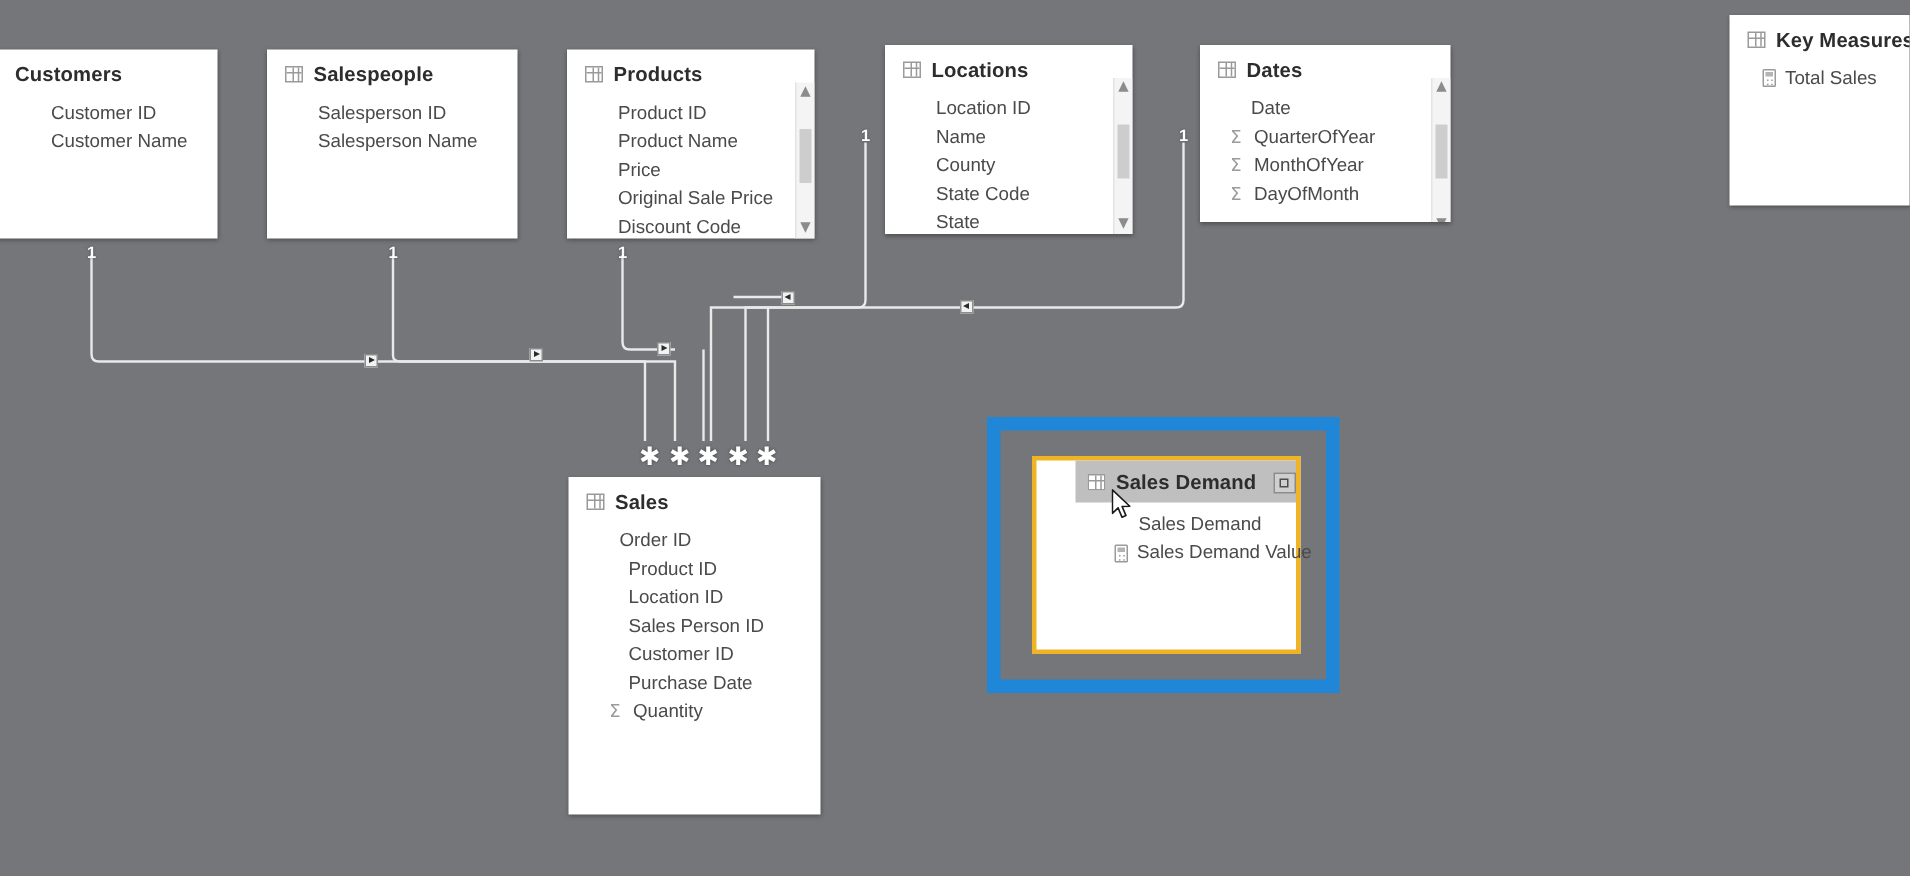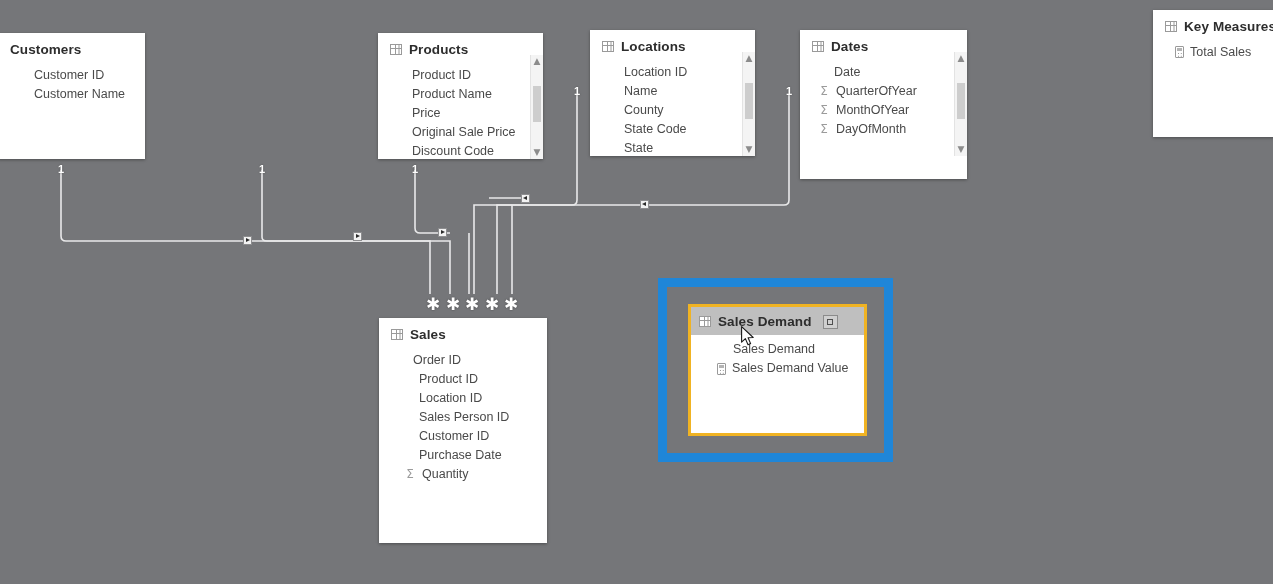--- a/index.html
+++ b/index.html
@@ -178,20 +178,34 @@
           <span class="ico-none"></span>
           <span class="lbl">Customer ID</span>
         </div>
       <div class="field">
           <span class="ico-none"></span>
           <span class="lbl">Customer Name</span>
         </div>
     </div>
   </div>
 
+  <div class="tbl" style="left:178px;top:33px;width:167px;height:126px;">
+    <div class="tbl-head">
+      <span class="ico-table"></span>
+      <span class="tbl-title">Salespeople</span>
+    </div>
+    <div class="fields">
+      <div class="field indent">
+          <span class="lbl">Salesperson ID</span>
+        </div>
+      <div class="field indent">
+          <span class="lbl">Salesperson Name</span>
+        </div>
+    </div>
+  </div>
 
   <div class="tbl" style="left:378px;top:33px;width:165px;height:126px;">
     <div class="tbl-head">
       <span class="ico-table"></span>
       <span class="tbl-title">Products</span>
     </div>
     <div class="fields">
       <div class="field indent">
           <span class="lbl">Product ID</span>
         </div>
@@ -237,21 +251,21 @@
           <span class="lbl">State</span>
         </div>
     </div>
     <div class="sbar" style="top:22px;height:104px;">
       <div class="sb-up">▲</div>
       <div class="sb-thumb" style="top:31px;height:36px;"></div>
       <div class="sb-dn">▼</div>
     </div>
   </div>
 
-  <div class="tbl" style="left:800px;top:30px;width:167px;height:149px;">
+  <div class="tbl" style="left:800px;top:30px;width:167px;height:118px;">
     <div class="tbl-head">
       <span class="ico-table"></span>
       <span class="tbl-title">Dates</span>
     </div>
     <div class="fields">
       <div class="field indent">
           <span class="lbl">Date</span>
         </div>
       <div class="field" style="padding-left:18px;">
           <span class="ico-sigma">Σ</span>
@@ -312,21 +326,21 @@
         </div>
       <div class="field" style="padding-left:25px;">
           <span class="ico-sigma">Σ</span>
           <span class="lbl">Quantity</span>
         </div>
     </div>
   </div>
 
   <div id="hl-blue" style="left:658px;top:278px;width:235px;height:184px;"></div>
 
-  <div id="hl-gold" style="left:688px;top:304px;width:179px;height:132px;">
+  <div id="hl-gold" style="left:688px;top:304px;width:179px;height:132px;padding-left:26px;">
     <div class="tbl-head selected" style="padding:7px 6px 6px 8px;">
       <span class="ico-table"></span>
       <span class="tbl-title">Sales Demand</span>
       <span class="hdr-btn"></span>
     </div>
     <div class="fields" style="padding-top:4px;">
       <div class="field" style="padding-left:42px;">
           <span class="lbl">Sales Demand</span>
         </div>
       <div class="field" style="padding-left:26px;align-items:flex-end;">

